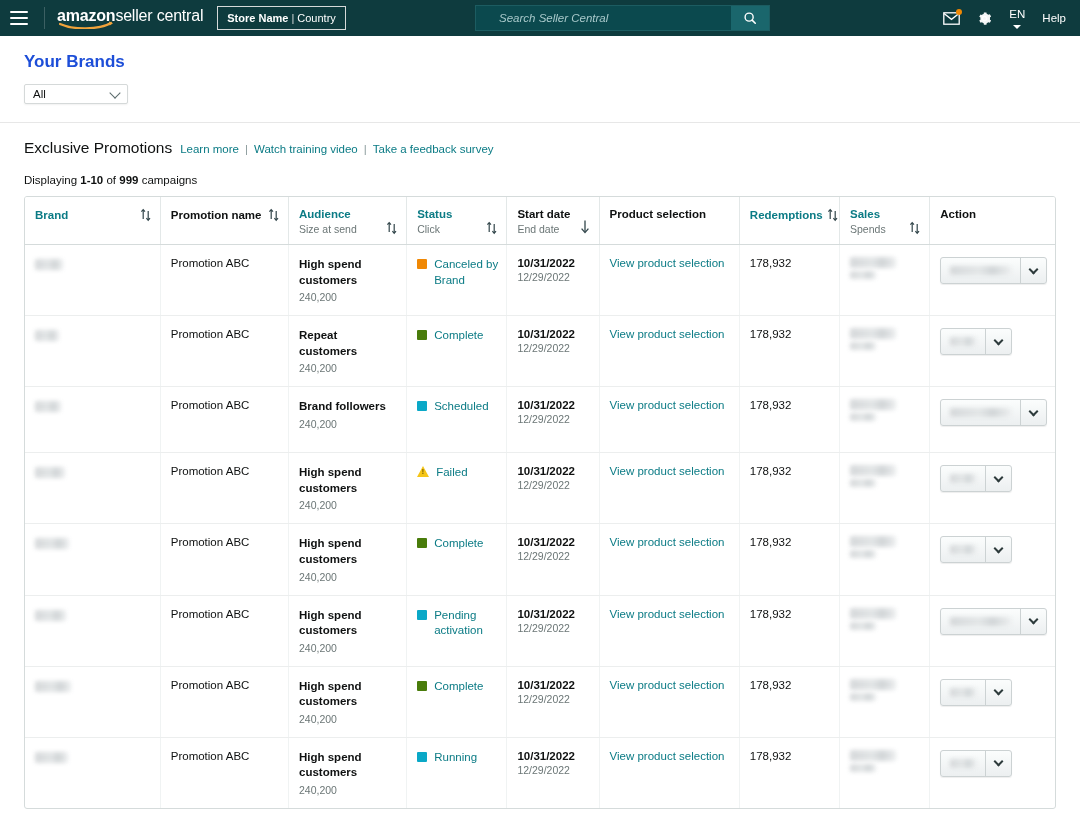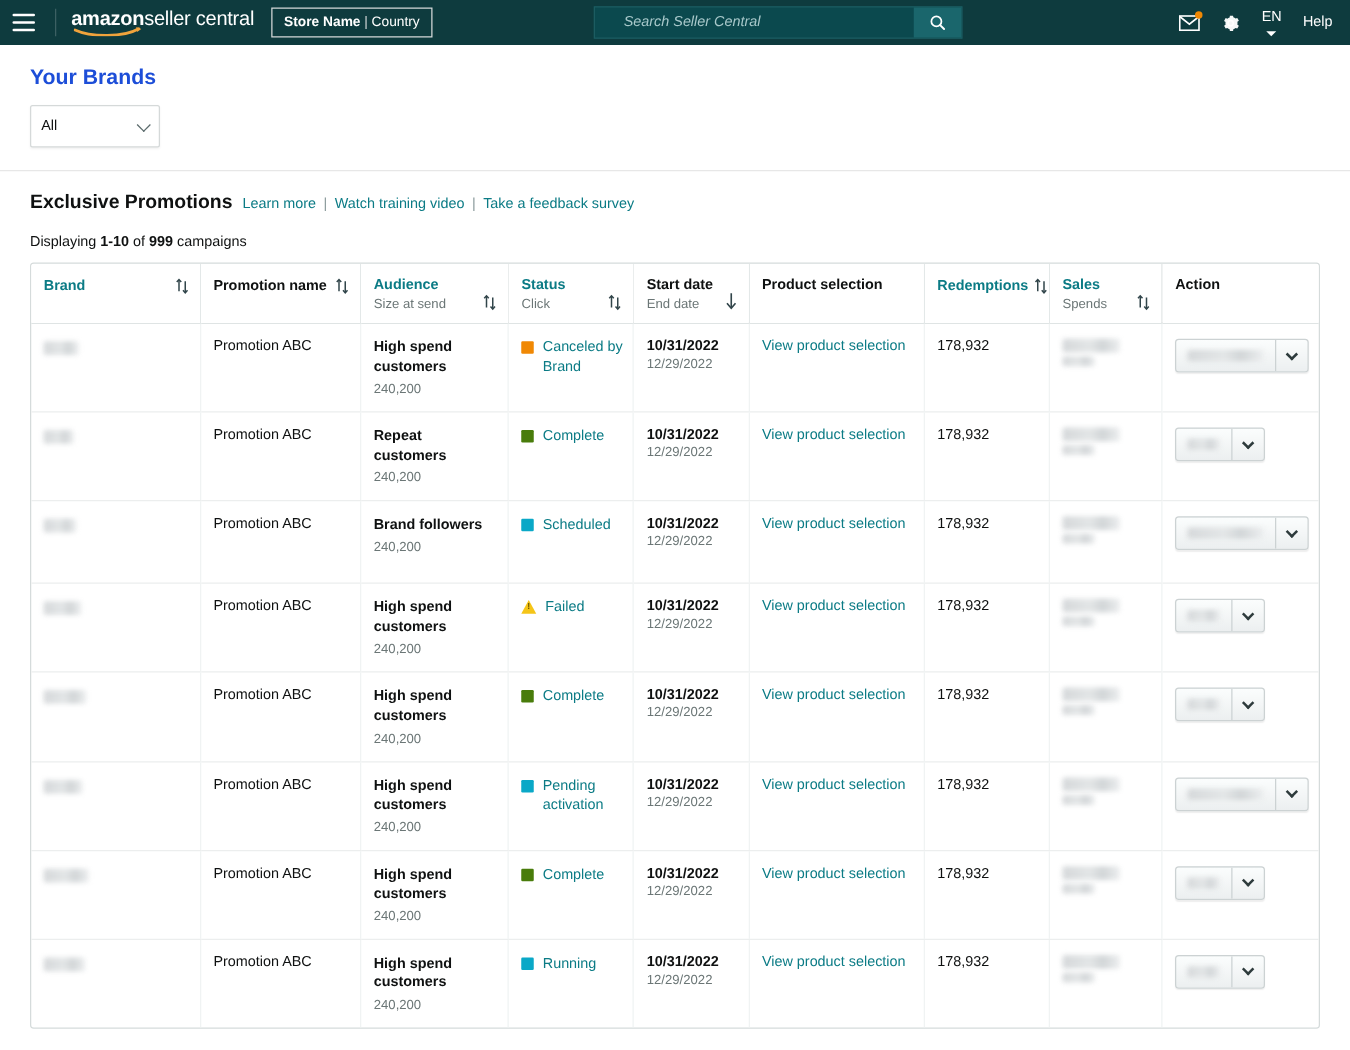--- a/index.html
+++ b/index.html
@@ -90,38 +90,38 @@
   .brands {
     padding: 16px 0 18px 24px;
     border-bottom:1px solid #e7e7e7;
     background:#fff;
   }
   .brands h1 {
     margin:0 0 12px 0; font-size:17px; font-weight:700; color:#1d4ed8;
   }
   .field-label { font-size:11.5px; color:#333; margin-bottom:5px; }
   .select-box {
-    width:104px; height:34px;
+    width:104px; height:20px;
     border:1px solid #d5d9d9; border-radius:2px;
     background:#fff;
     display:flex; align-items:center; justify-content:space-between;
     padding:0 8px; font-size:11.5px; color:#0f1111;
     cursor:pointer;
     box-shadow: 0 1px 2px rgba(15,17,17,.06);
   }
   .chev {
     width:8px;height:8px;border-right:1.6px solid #5a6a6b;border-bottom:1.6px solid #5a6a6b;
     transform:rotate(45deg); margin-bottom:3px;
   }
 
   
   .promo-section { padding: 16px 24px 0 24px; position:relative; }
   .promo-head-row { display:flex; align-items:flex-start; }
   .promo-title-line { display:flex; align-items:baseline; flex-wrap:wrap; }
-  .promo-title { font-size:15.5px; font-weight:700; color:#0f1111; margin-right:8px; }
+  .promo-title { font-size:15.5px; font-weight:400; color:#0f1111; margin-right:8px; }
   .link { color:#0b7b85; text-decoration:none; cursor:pointer; font-size:11.5px; }
   .pipe { color:#8a9a9b; font-size:11.5px; margin:0 6px; }
   .promo-sub { font-size:11.5px; color:#3f4546; margin-top:6px; }
   .displaying { font-size:11.5px; color:#0f1111; margin-top:17px; }
   .displaying b { font-weight:700; }
 
   .cta-wrap {
     position:absolute; right:8px; top:6px;
     border:3px solid #f2a20c;
     padding:8px;

